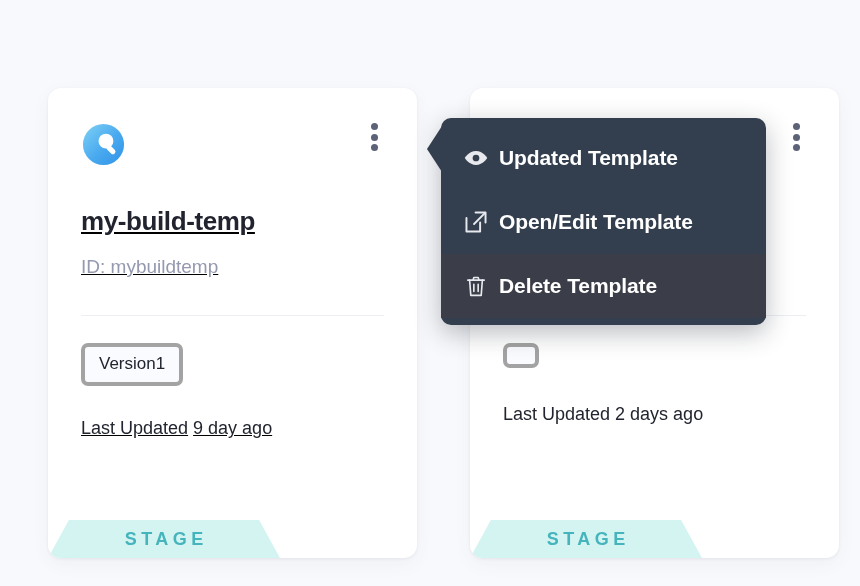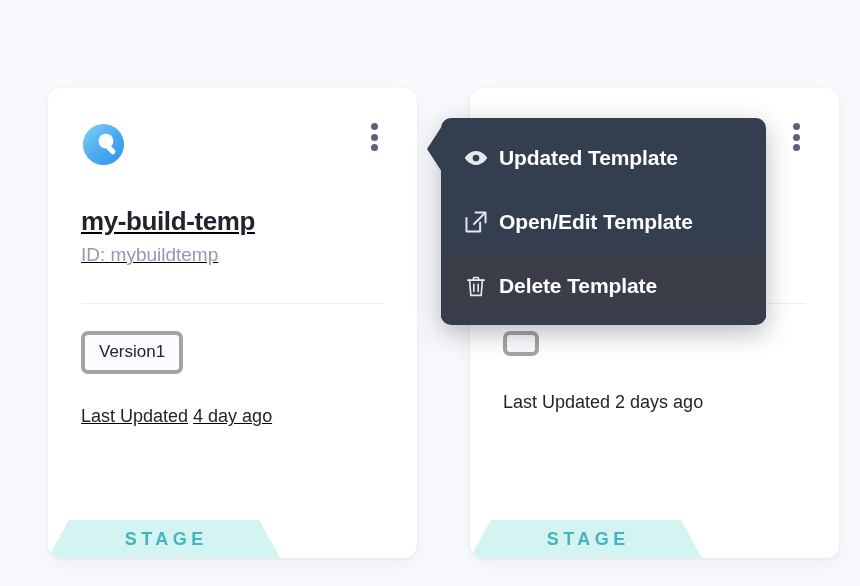--- a/index.html
+++ b/index.html
@@ -48,21 +48,21 @@
   .card-title {
     margin-top: 40px;
     font-size: 26px;
     font-weight: 700;
     color: #21242e;
     letter-spacing: -0.4px;
     white-space: nowrap;
     line-height: 1.15;
   }
   .card-id {
-    margin-top: 7px;
+    margin-top: 19px;
     font-size: 19px;
     color: #9499b0;
     white-space: nowrap;
     line-height: 1.2;
   }
   .divider {
     margin-top: 36px;
     height: 1px;
     background: #eceef4;
     width: 303px;
@@ -178,21 +178,21 @@
         <span></span>
         <span></span>
         <span></span>
       </div>
 
       <div class="card-title">my-build-temp</div>
       <div class="card-id">ID: mybuildtemp</div>
       <div class="divider"></div>
       <div class="version-chip">Version1</div>
       <div class="last-updated">
-        <span>Last Updated</span><span class="lu-value">4 day ago</span>
+        <span>Last Updated</span><span class="lu-value">9 day ago</span>
       </div>
     </div>
 
     <div class="ribbon-wrap">
       <div class="ribbon">STAGE</div>
     </div>
   </div>
 
   <div class="card card-right">
     <div class="card-body">

